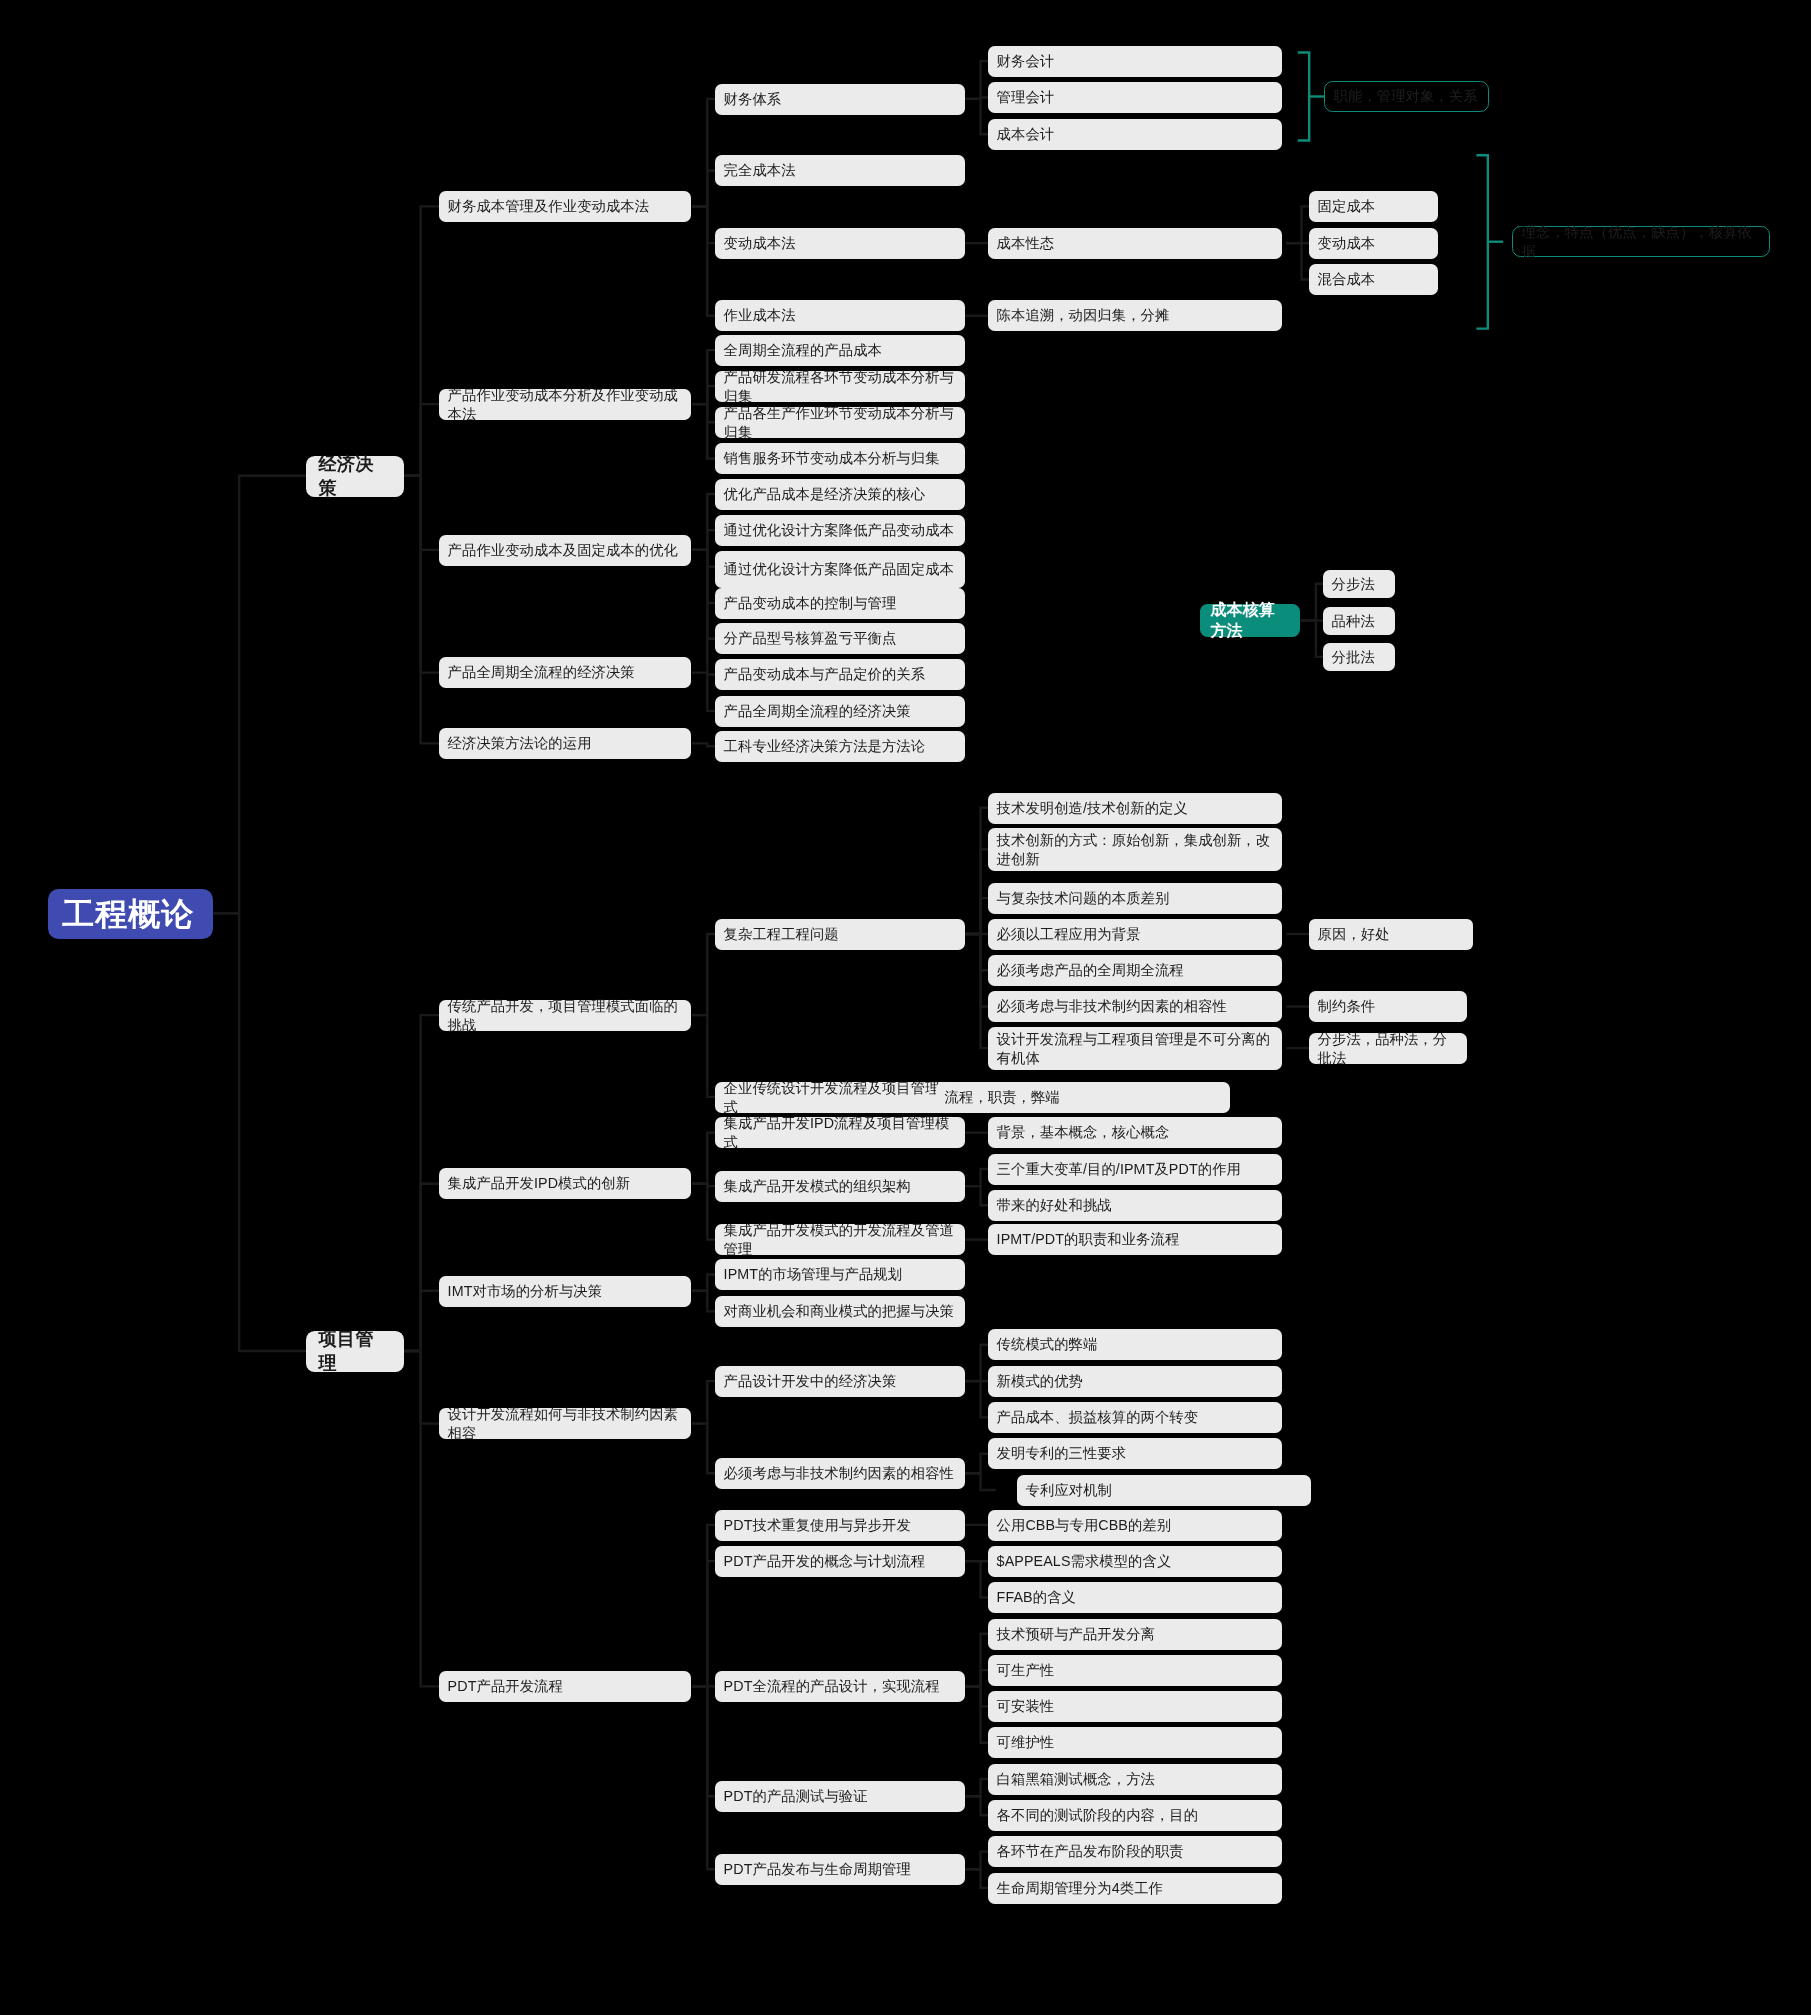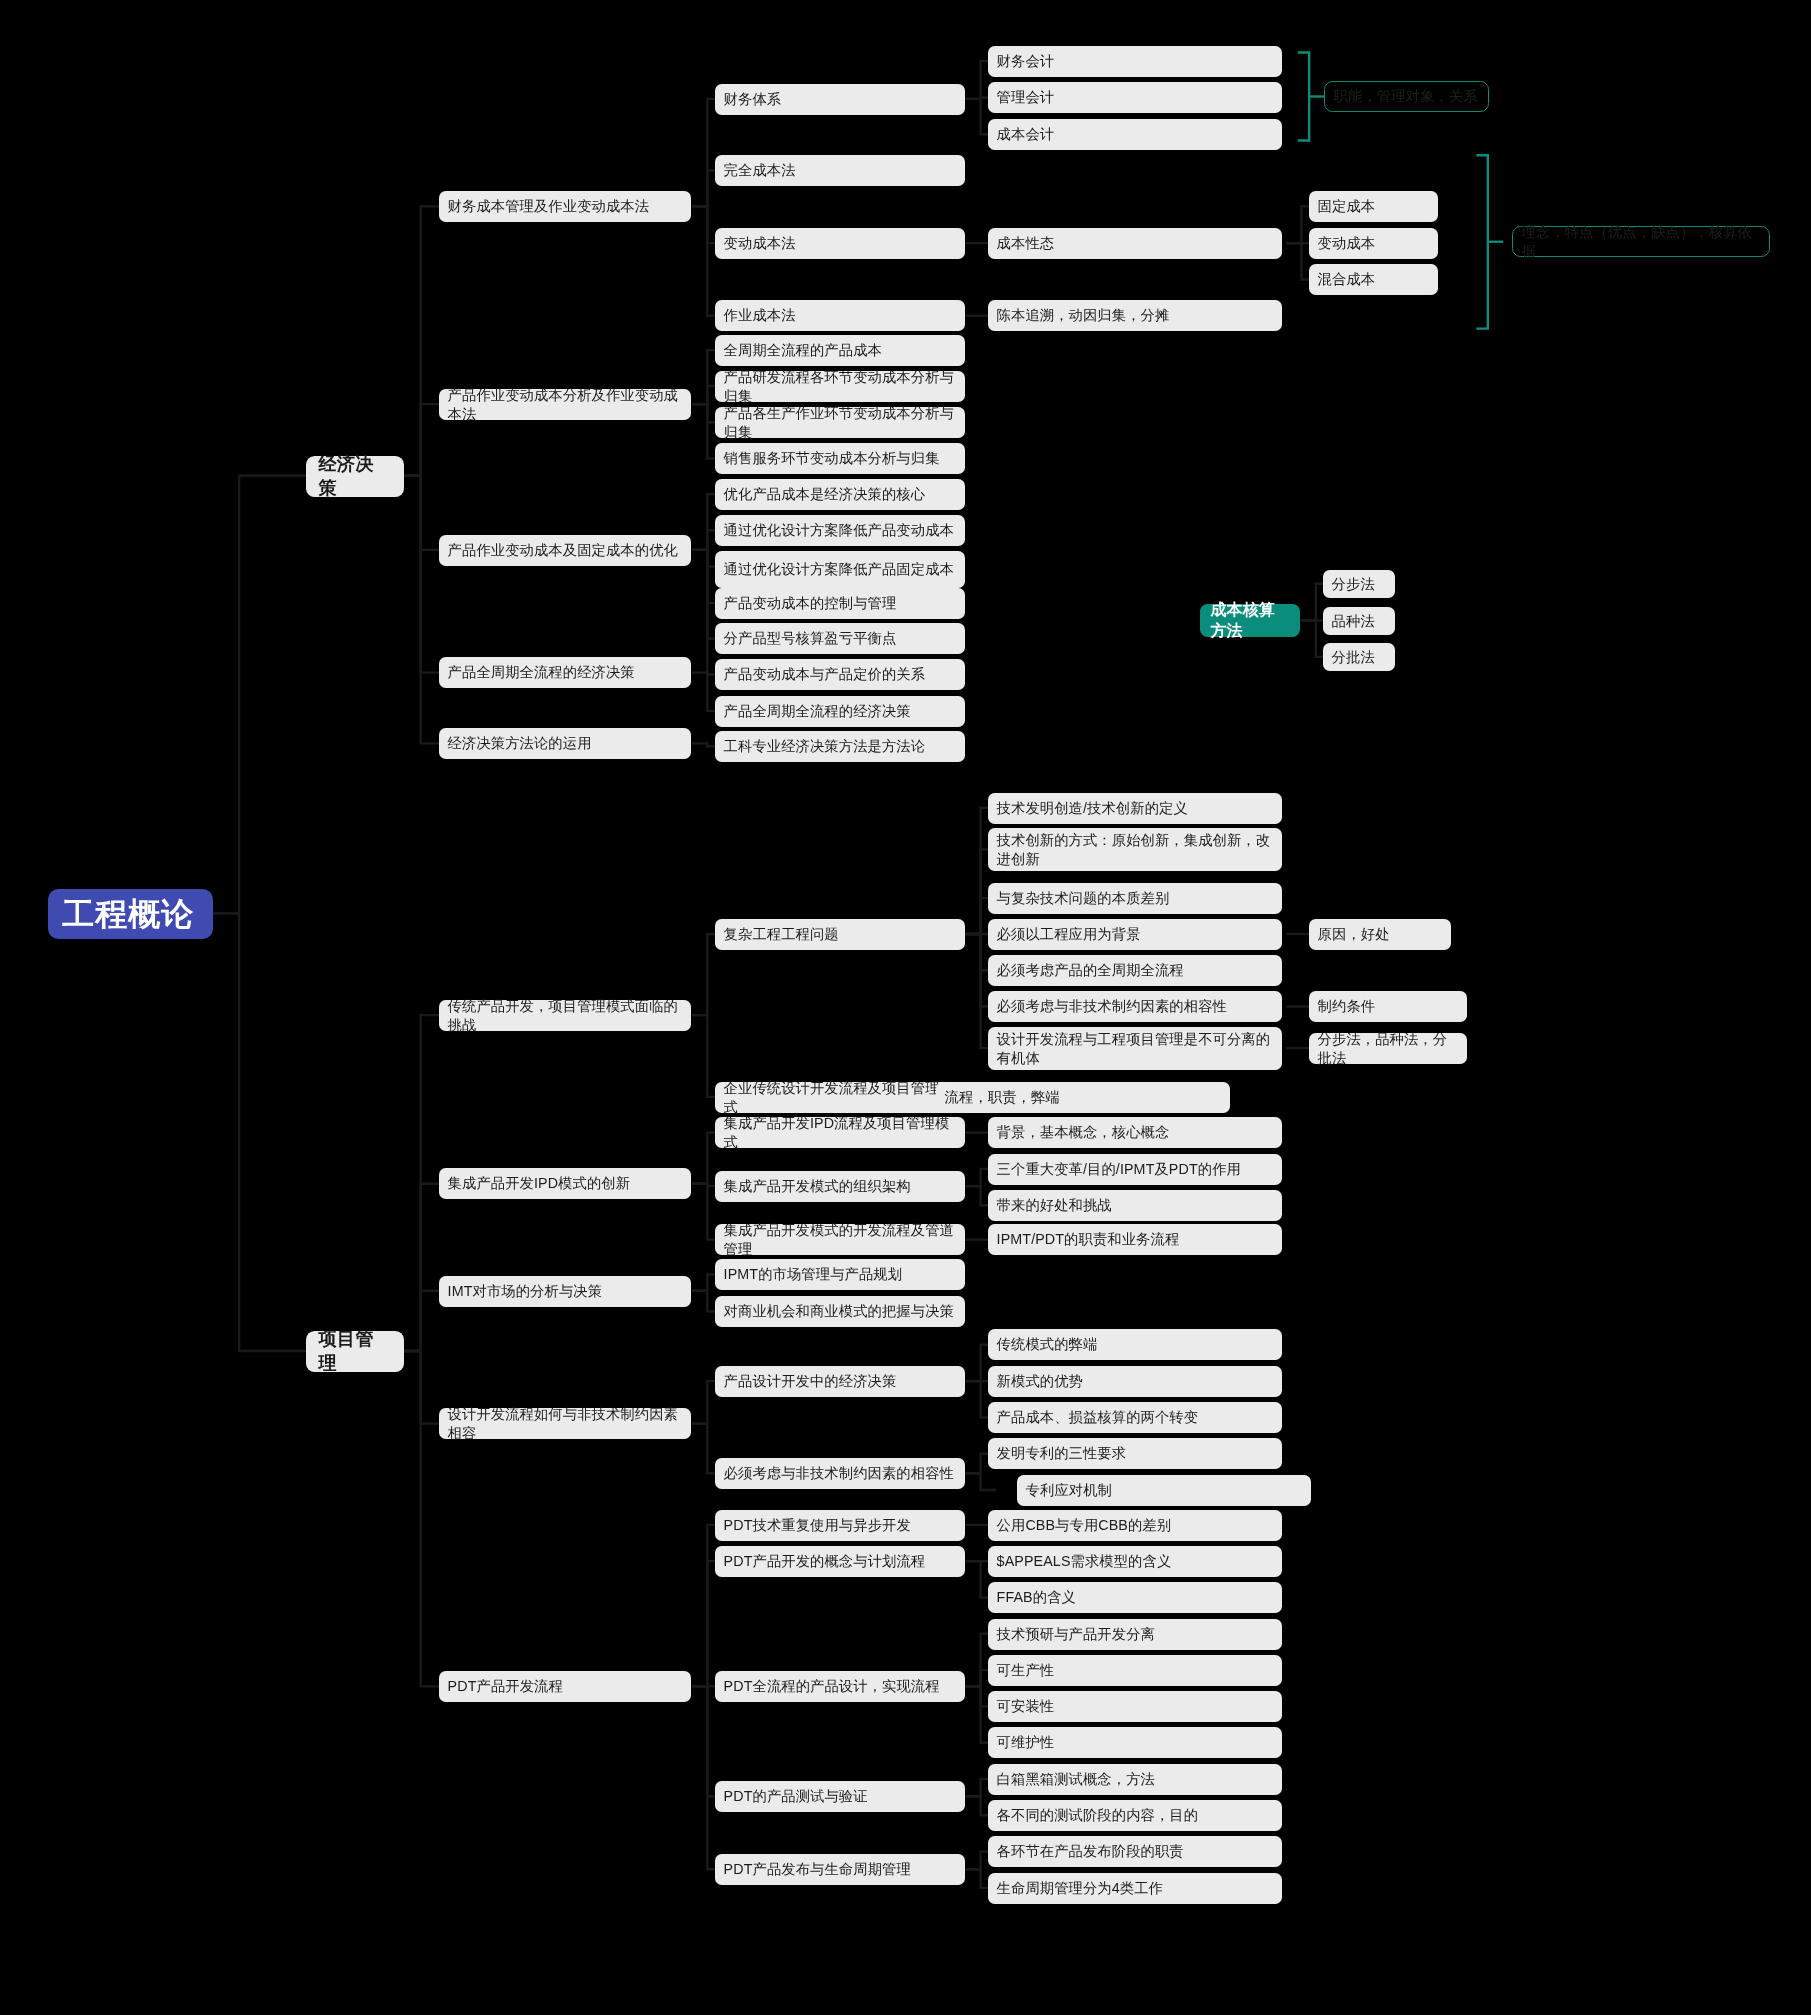--- a/index.html
+++ b/index.html
@@ -269,18 +269,18 @@
   <div class="node" style="left:988px;top:1582px;width:294px;height:31px;">FFAB的含义</div>
   <div class="node" style="left:988px;top:1619px;width:294px;height:31px;">技术预研与产品开发分离</div>
   <div class="node" style="left:988px;top:1655px;width:294px;height:31px;">可生产性</div>
   <div class="node" style="left:988px;top:1691px;width:294px;height:31px;">可安装性</div>
   <div class="node" style="left:988px;top:1727px;width:294px;height:31px;">可维护性</div>
   <div class="node" style="left:988px;top:1764px;width:294px;height:31px;">白箱黑箱测试概念，方法</div>
   <div class="node" style="left:988px;top:1800px;width:294px;height:31px;">各不同的测试阶段的内容，目的</div>
   <div class="node" style="left:988px;top:1836px;width:294px;height:31px;">各环节在产品发布阶段的职责</div>
   <div class="node" style="left:988px;top:1873px;width:294px;height:31px;">生命周期管理分为4类工作</div>
 
-  <div class="node" style="left:1309px;top:919px;width:142px;height:31px;">原因，好处</div>
+  <div class="node" style="left:1309px;top:919px;width:164px;height:31px;border-radius:6px;">原因，好处</div>
   <div class="node" style="left:1309px;top:991px;width:158px;height:31px;">制约条件</div>
   <div class="node" style="left:1309px;top:1033px;width:158px;height:31px;">分步法，品种法，分批法</div>
 
 </div>
 
 
 </body></html>

